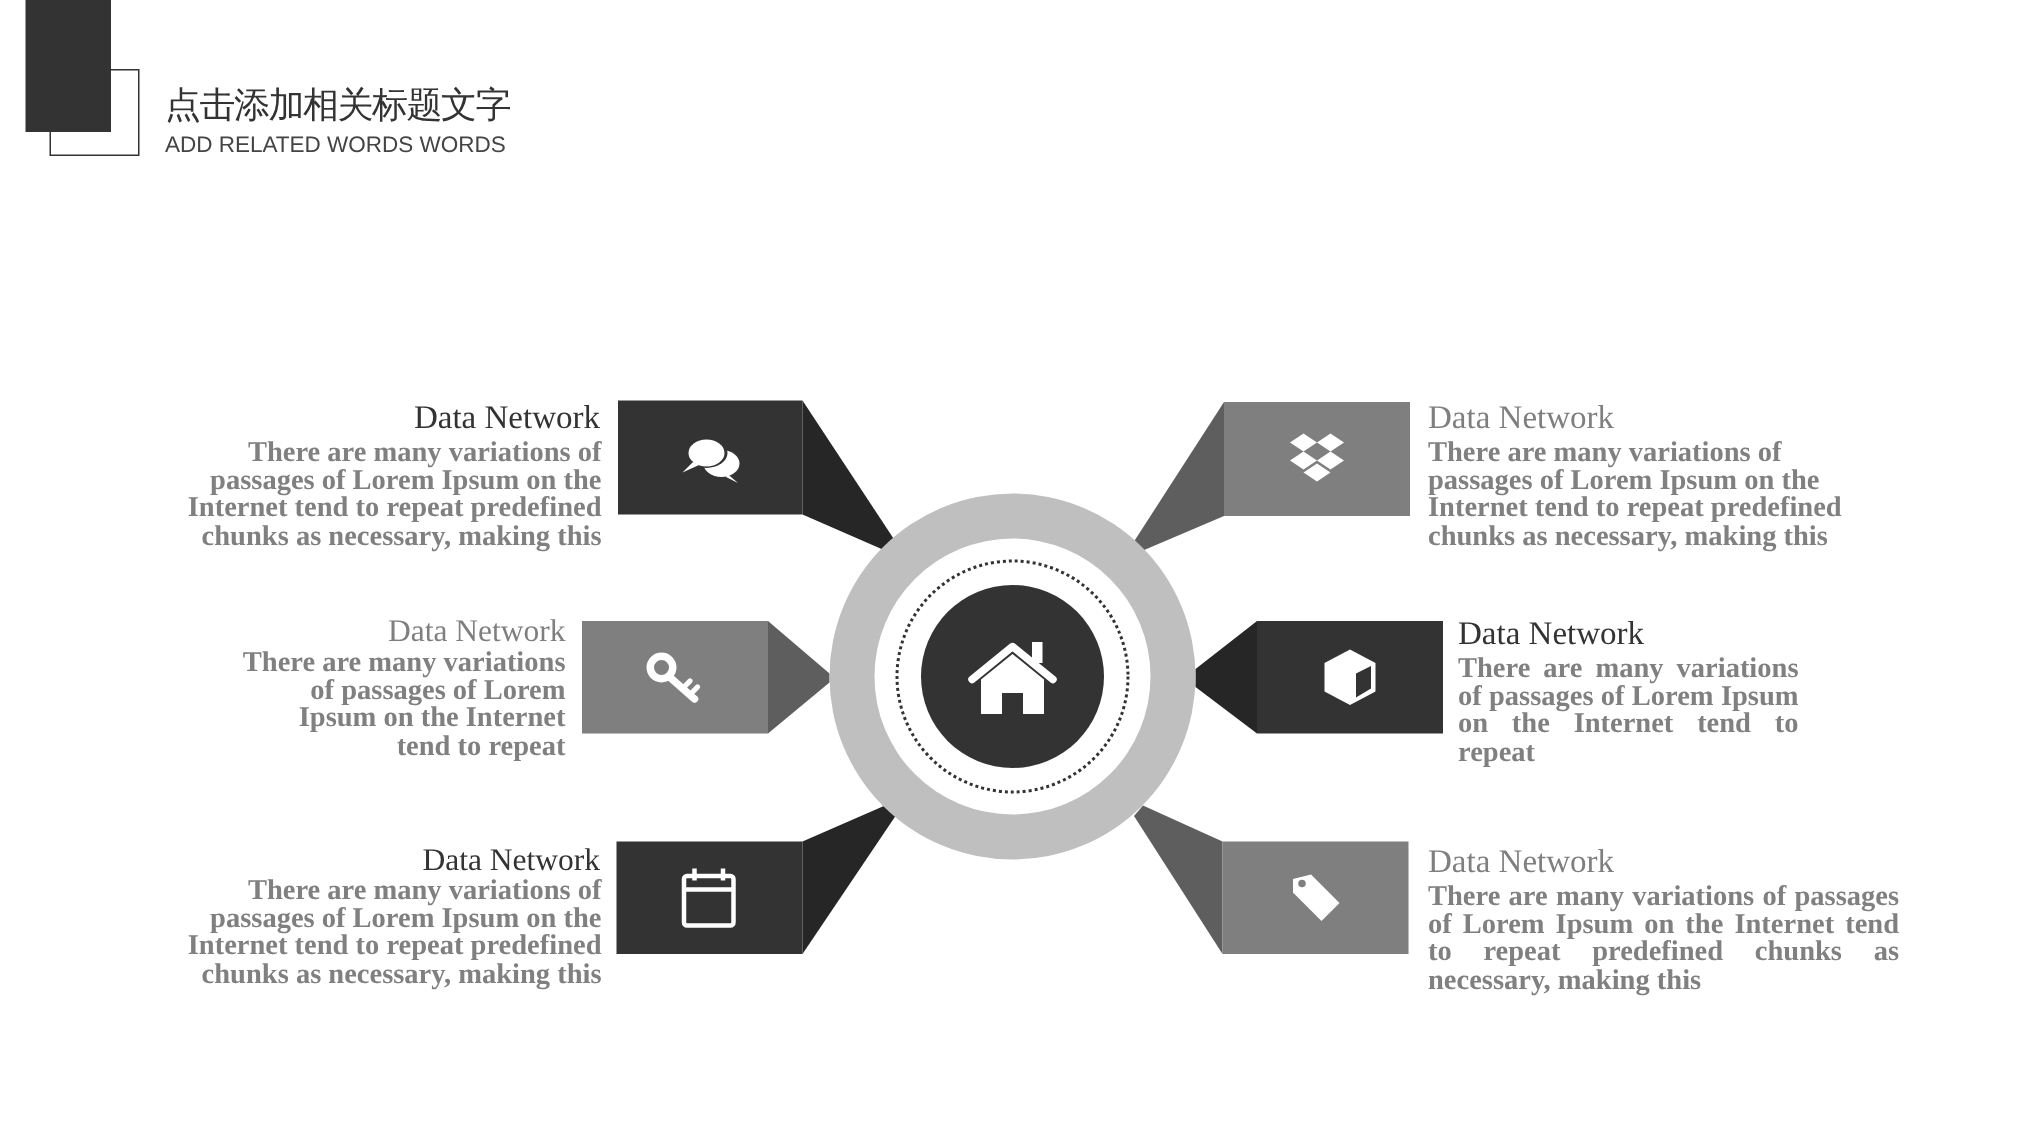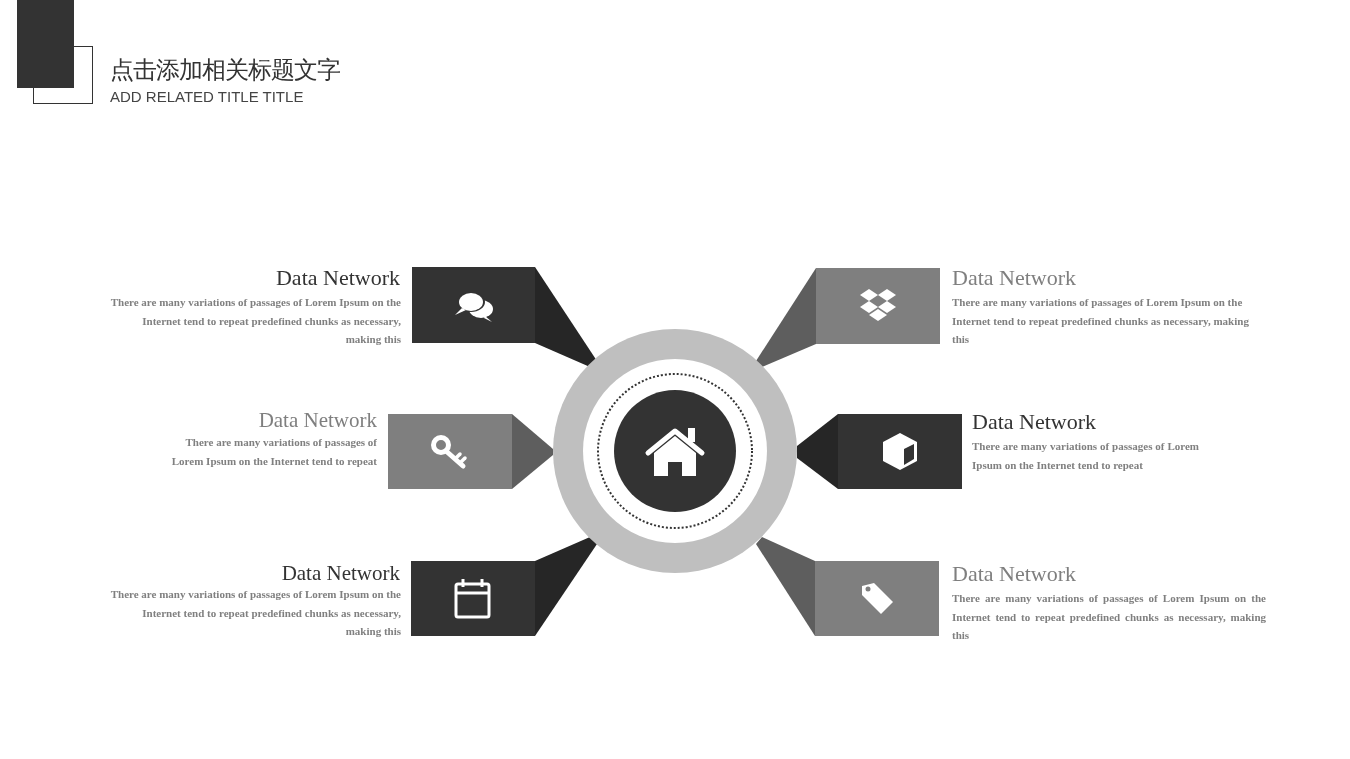--- a/index.html
+++ b/index.html
@@ -5,33 +5,33 @@
   html, body { margin:0; padding:0; }
   body { width:1350px; height:759px; background:#ffffff; position:relative; overflow:hidden;
          font-family:"Liberation Serif", serif; }
   .abs { position:absolute; }
   .deco-dark { left:17px; top:0; width:57px; height:88px; background:#333333; }
   .deco-outline { left:33px; top:46px; width:60px; height:58px; border:1px solid #333333; box-sizing:border-box; }
   .title-cn { left:110px; top:50px; font-family:"DejaVu Sans", sans-serif; font-size:24px; color:#333333; letter-spacing:-1px; line-height:40px; }
   .title-en { left:110px; top:88px; font-family:"Liberation Sans", sans-serif; font-size:15px; color:#444444; line-height:18px; }
   svg.diagram { position:absolute; left:0; top:0; }
   .heading { font-weight:normal; font-size:22px; line-height:24px; white-space:nowrap; }
-  .body { font-weight:bold; font-size:11px; line-height:18.5px; color:#808080; }
+  .body { font-weight:bold; font-size:19px; line-height:18.5px; color:#808080; }
   .dark { color:#333333; }
   .gray { color:#7f7f7f; }
   .right { text-align:right; }
   .justify { text-align:justify; text-align-last:left; }
 </style>
 </head>
 <body>
 
 <div class="abs deco-dark"></div>
 <div class="abs deco-outline"></div>
 <div class="abs title-cn">点击添加相关标题文字</div>
-<div class="abs title-en">ADD RELATED TITLE  TITLE</div>
+<div class="abs title-en">ADD RELATED WORDS  WORDS</div>
 
 <svg class="diagram" width="1350" height="759" viewBox="0 0 1350 759">
 
   <polygon points="535,267 597,361 590,367 535,343" fill="#262626"></polygon>
   <polygon points="512,414 553,449 553,455 512,489" fill="#5e5e5e"></polygon>
   <polygon points="535,561 590,537 597,544 535,636" fill="#262626"></polygon>
   <polygon points="816,268 816,344 762,367 756,361" fill="#5e5e5e"></polygon>
   <polygon points="838,414 838,489 797,458 797,446" fill="#262626"></polygon>
   <polygon points="815,561 815,636 756,544 762,537" fill="#5e5e5e"></polygon>
 

